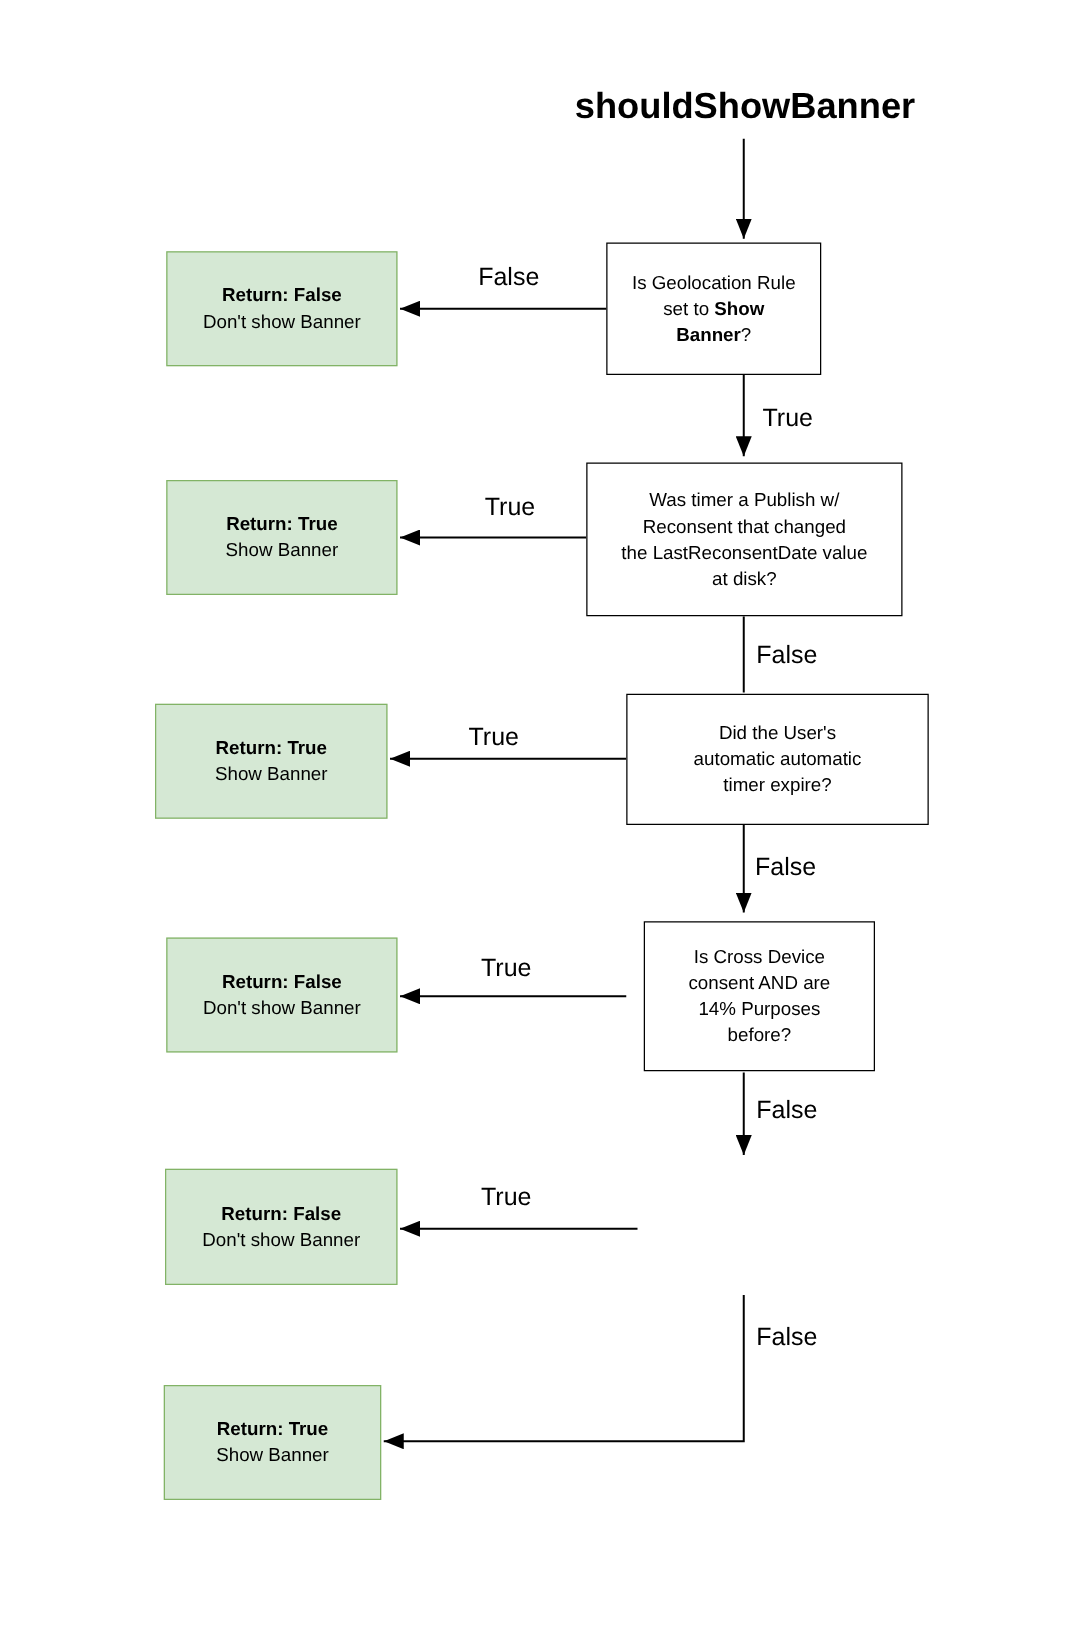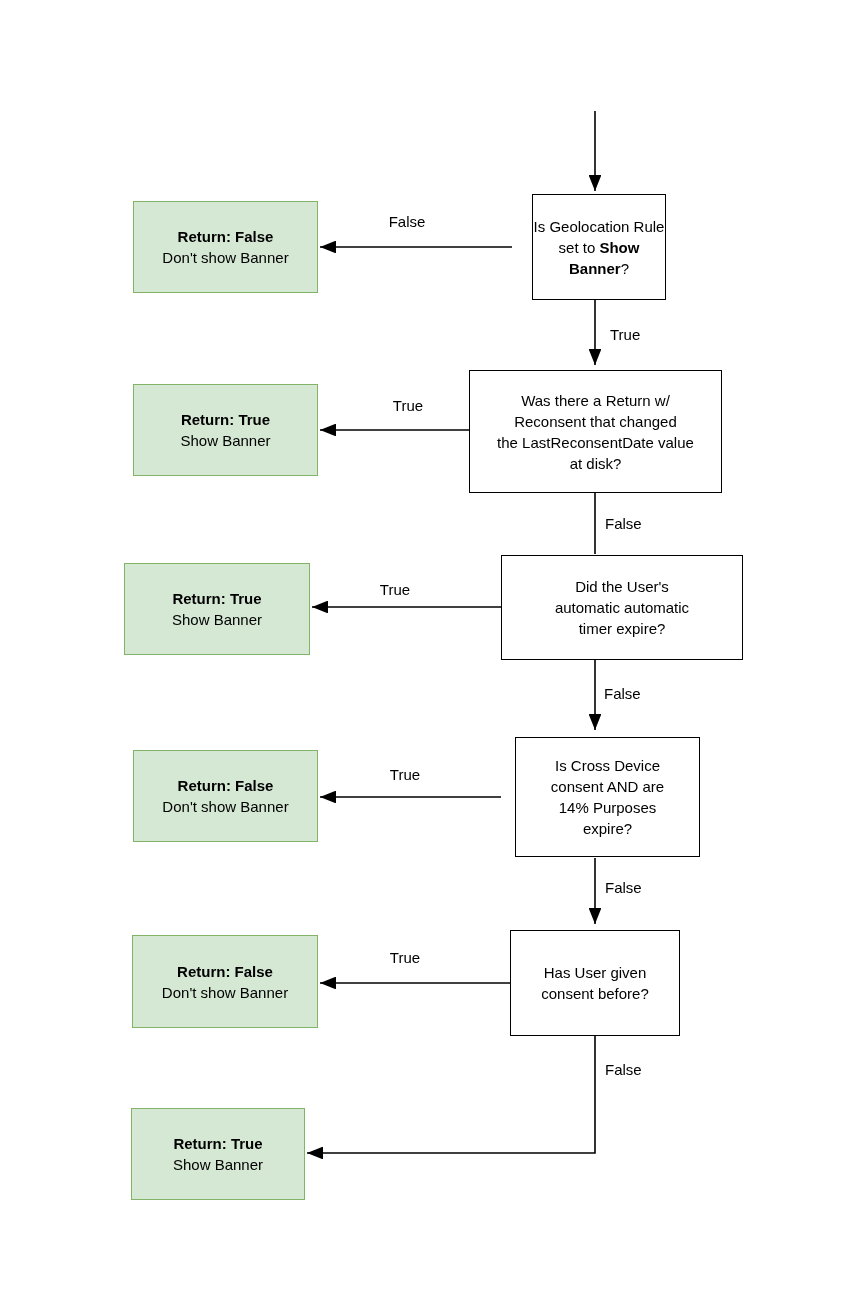--- a/index.html
+++ b/index.html
@@ -41,21 +41,21 @@
     background:var(--decision-fill);
     border:1.5px solid var(--decision-border);
   }
   .return{
     background:var(--return-fill);
     border:1.5px solid var(--return-border);
   }
   .rt{font-weight:bold;}
   .elabel{
     position:absolute;
-    font-size:15px;
+    font-size:20px;
     line-height:18px;
     white-space:nowrap;
   }
   .elabel.centered{text-align:center;}
   svg.wires{
     position:absolute;
     left:0;top:0;
     pointer-events:none;
   }
   svg.wires path{
@@ -81,61 +81,56 @@
     <path d="M469,430 L320,430" marker-end="url(#arrow)"></path>
     <path d="M595,493 L595,554"></path>
     <path d="M501,607 L312,607" marker-end="url(#arrow)"></path>
     <path d="M595,660 L595,730" marker-end="url(#arrow)"></path>
     <path d="M501,797 L320,797" marker-end="url(#arrow)"></path>
     <path d="M595,858 L595,924" marker-end="url(#arrow)"></path>
     <path d="M510,983 L320,983" marker-end="url(#arrow)"></path>
     <path d="M595,1036 L595,1153 L307,1153" marker-end="url(#arrow)"></path>
   </svg>
 
+  <div class="title">shouldShowBanner</div>
 
-  <div class="node decision" style="left:532px;top:194px;width:134px;height:106px">
+  <div class="node decision" style="left:485px;top:194px;width:172px;height:106px">
     <div>
       <span>Is Geolocation Rule</span><br>
       <span>set to </span><b>Show</b><br>
       <b>Banner</b><span>?</span>
     </div>
   </div>
 
   <div class="node decision" style="left:469px;top:370px;width:253px;height:123px">
     <div>
-      <div>Was there a Return w/</div>
+      <div>Was timer a Publish w/</div>
       <div>Reconsent that changed</div>
       <div>the LastReconsentDate value</div>
       <div>at disk?</div>
     </div>
   </div>
 
   <div class="node decision" style="left:501px;top:555px;width:242px;height:105px">
     <div>
       <div>Did the User's</div>
       <div>automatic automatic</div>
       <div>timer expire?</div>
     </div>
   </div>
 
   <div class="node decision" style="left:515px;top:737px;width:185px;height:120px">
     <div>
       <div>Is Cross Device</div>
       <div>consent AND are</div>
       <div>14% Purposes</div>
-      <div>expire?</div>
+      <div>before?</div>
     </div>
   </div>
 
-  <div class="node decision" style="left:510px;top:930px;width:170px;height:106px">
-    <div>
-      <div>Has User given</div>
-      <div>consent before?</div>
-    </div>
-  </div>
 
   <div class="node return" style="left:133px;top:201px;width:185px;height:92px">
     <div>
       <div class="rt">Return: False</div>
       <div>Don't show Banner</div>
     </div>
   </div>
 
   <div class="node return" style="left:133px;top:384px;width:185px;height:92px">
     <div>

